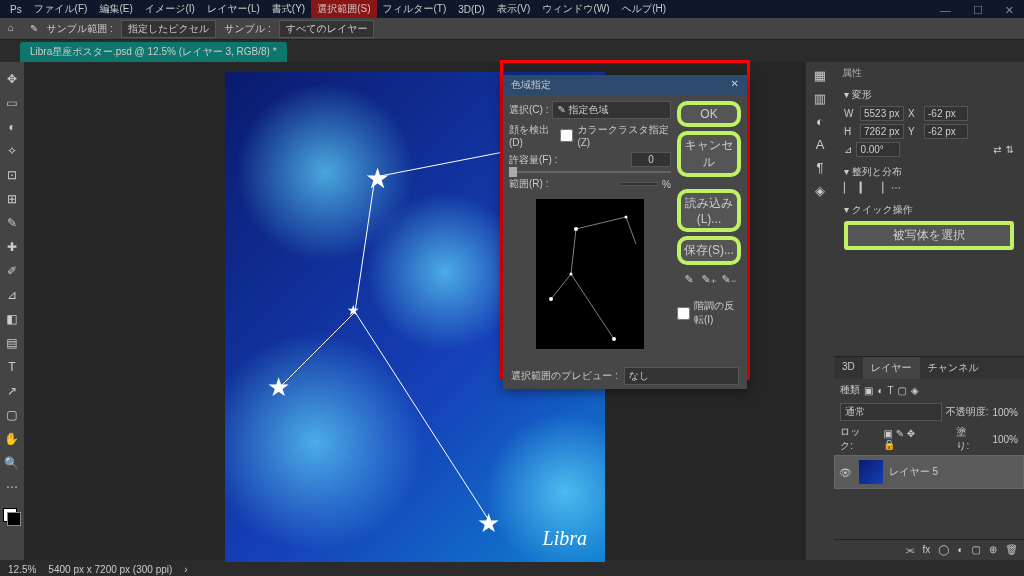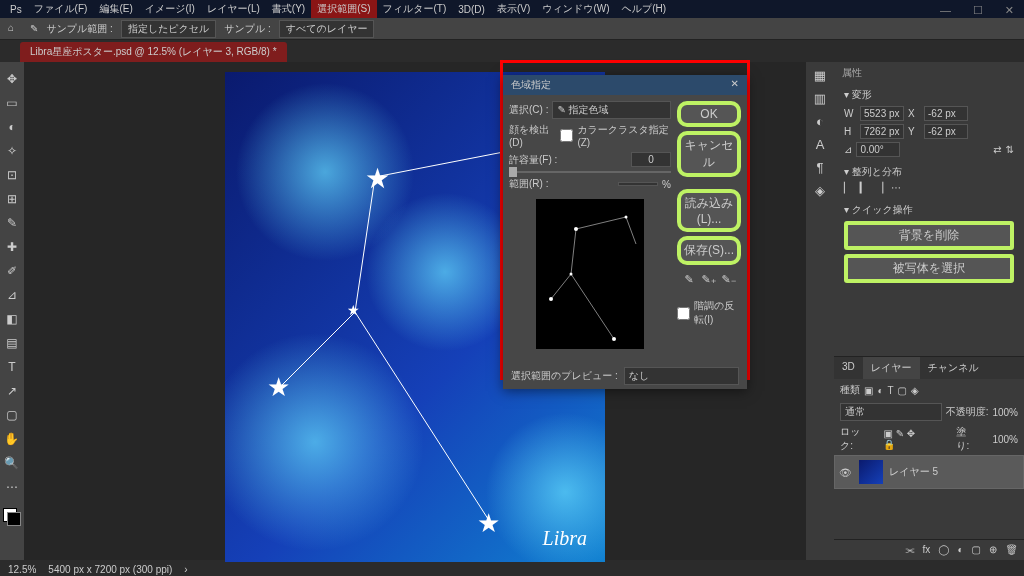--- a/index.html
+++ b/index.html
@@ -6,21 +6,21 @@
 body{background:#323232;width:1024px;height:576px;overflow:hidden;position:relative}
 .menubar{height:18px;background:#0f172a;display:flex;align-items:center;padding:0 4px;gap:0}
 .menubar span{padding:2px 6px;cursor:pointer;font-size:10px}
 .menubar .sel{background:#8a1515}
 .wincontrols{position:absolute;right:4px;top:2px;display:flex;gap:10px}
 .wincontrols span{font-size:11px;color:#888}
 .optbar{height:22px;background:#444;border-bottom:1px solid #222;display:flex;align-items:center;padding:0 8px;gap:8px}
 .optbar .field{background:#333;padding:1px 6px;border:1px solid #555;font-size:10px}
 .optbar .home{width:14px;height:14px}
 .tabbar{height:22px;background:#2b2b2b;display:flex;align-items:flex-end;padding-left:20px}
-.tab{background:#7f1d1d;padding:3px 10px;font-size:10px;border-top-left-radius:3px;border-top-right-radius:3px}
+.tab{background:#0f766e;padding:3px 10px;font-size:10px;border-top-left-radius:3px;border-top-right-radius:3px}
 .main{display:flex;height:498px}
 .toolcol{width:24px;background:#444;display:flex;flex-direction:column;align-items:center;gap:6px;padding-top:8px}
 .tool{width:18px;height:18px;display:flex;align-items:center;justify-content:center;font-size:12px}
 .swatch{width:18px;height:18px;position:relative;margin-top:6px}
 .swatch .fg{width:14px;height:14px;background:#fff;border:1px solid #000;position:absolute;top:0;left:0}
 .swatch .bg{width:14px;height:14px;background:#000;border:1px solid #888;position:absolute;bottom:0;right:0}
 .canvas-area{flex:1;background:#262626;position:relative;display:flex;justify-content:center;align-items:flex-start;padding-top:10px}
 .poster{width:380px;height:490px;background:linear-gradient(135deg,#0a1a6e 0%,#1540b8 60%,#1080d0 100%);position:relative;overflow:hidden}
 .glow{position:absolute;border-radius:50%;background:radial-gradient(circle,rgba(100,220,255,.7) 0%,rgba(100,220,255,0) 70%)}
 .star{position:absolute;color:#fff}
@@ -180,21 +180,20 @@
         <span>⇅</span>
       </div>
       <div style="margin-top:8px;font-size:10px">▾ <span>整列と分布</span></div>
       <div class="proprow" style="gap:8px">
         <span>▏</span>
         <span>▎</span>
         <span>▕</span>
         <span>⋯</span>
       </div>
       <div style="margin-top:10px;font-size:10px">▾ <span>クイック操作</span></div>
-      <div class="dbtn" style="border-radius:3px;margin-top:4px">背景を削除</div>
       <div class="dbtn" style="border-radius:3px;margin-top:4px">被写体を選択</div>
     </div>
 
     <div class="layerpanel">
       <div class="layertabs">
         <span>3D</span>
         <span class="act">レイヤー</span>
         <span>チャンネル</span>
       </div>
       <div style="padding:4px 6px;display:flex;gap:4px;align-items:center">

